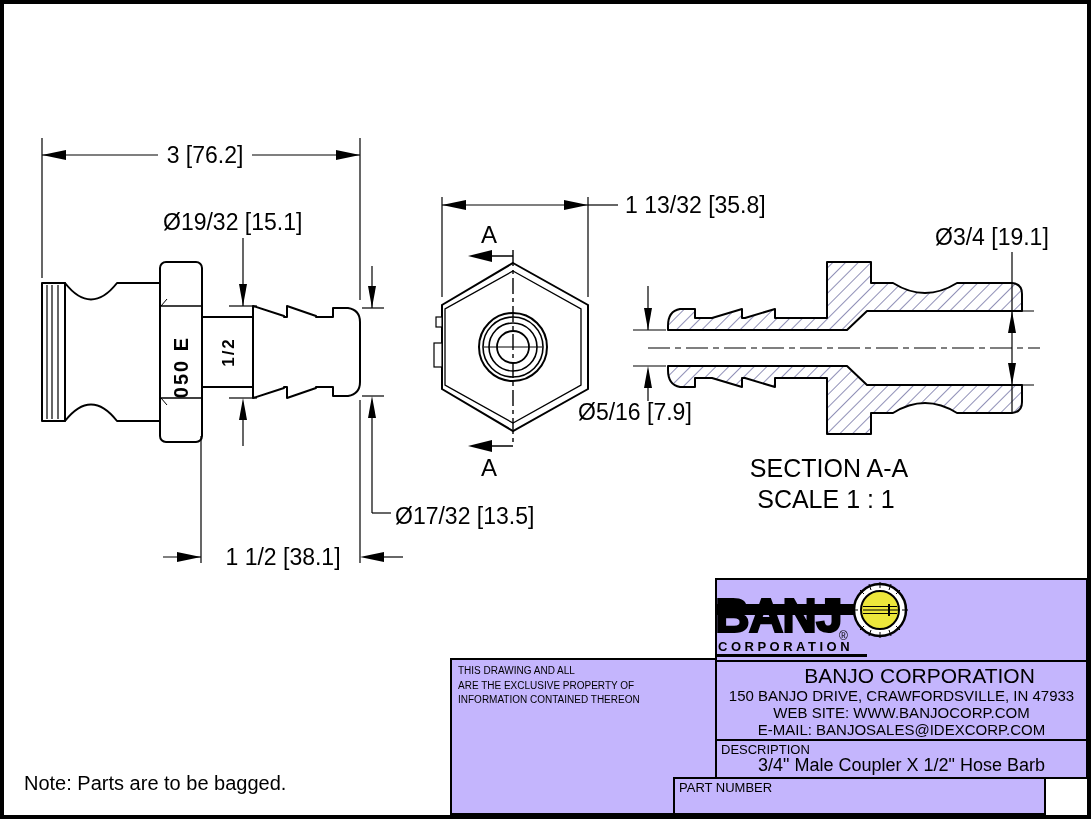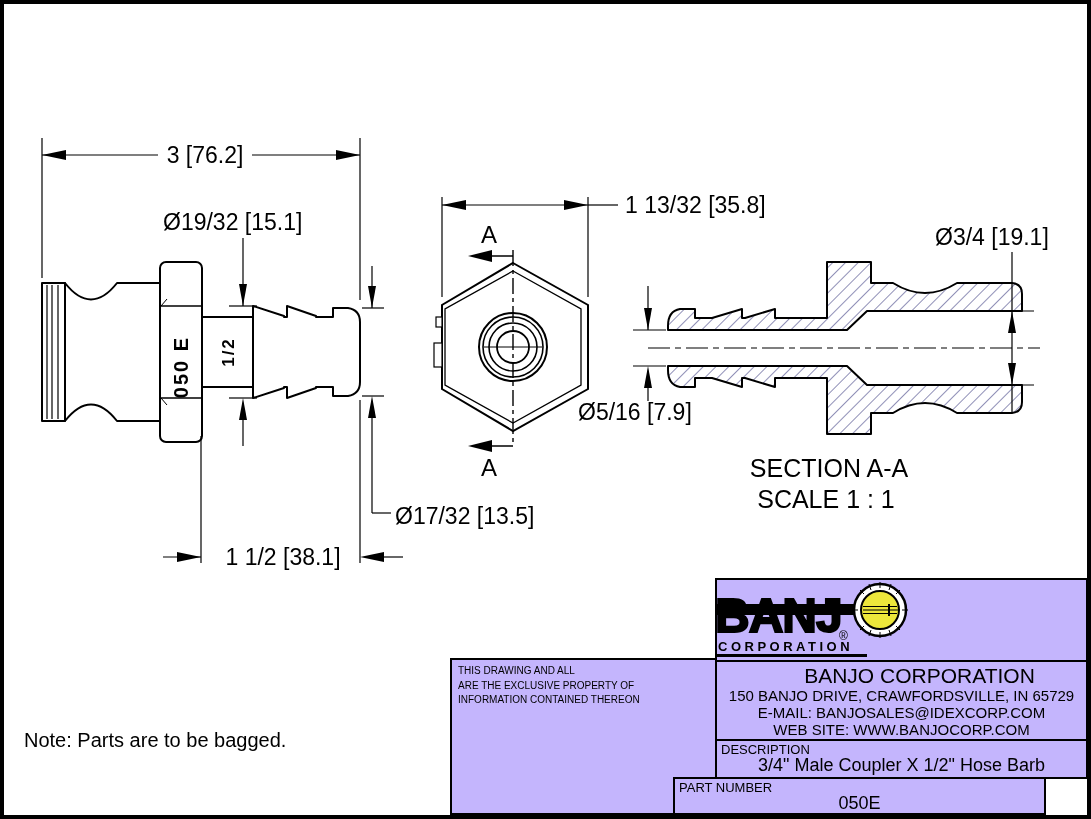--- a/index.html
+++ b/index.html
@@ -7,21 +7,21 @@
          border:4px solid #000;box-sizing:border-box;overflow:hidden;
          font-family:"Liberation Sans",sans-serif;color:#000;}
   .plane{position:absolute;left:-4px;top:-4px;width:1091px;height:819px;}
   .plane svg{position:absolute;left:0;top:0;}
   svg text{font-family:"Liberation Sans",sans-serif;fill:#000;}
   .dim{font-size:23px;}
   .cut-label{font-size:24px;}
   .caption{font-size:25px;}
   .marking{font-weight:bold;letter-spacing:2px;}
   .abs{position:absolute;box-sizing:border-box;}
-  .note{left:24px;top:729px;font-size:20px;white-space:nowrap;}
+  .note{left:24px;top:772px;font-size:20px;white-space:nowrap;}
   .tb{border:2px solid #000;background:#c4b5fd;}
   .disclaimer{left:450px;top:658px;width:267px;height:157px;
               padding:4px 6px;font-size:10px;line-height:14.5px;}
   .disclaimer .para{margin:0 0 15px 0;}
   .disc-line{white-space:nowrap;}
   .logo-box{left:715px;top:578px;width:373px;height:84px;
             display:flex;align-items:center;justify-content:center;}
   .addr-box{left:715px;top:660px;width:373px;height:81px;text-align:center;
             padding-top:3px;}
   .company{font-size:21px;line-height:22px;margin-left:36px;}
@@ -210,29 +210,28 @@
         <line x1="172" y1="24" x2="172" y2="36" stroke-width="2"></line>
       </g>
     </g>
     <text x="1" y="71" font-size="13" font-weight="bold" letter-spacing="3.5">CORPORATION</text>
     <rect x="0" y="74" width="150" height="3" fill="#000"></rect>
   </svg>
 </div>
 
 <div class="abs tb addr-box">
   <div class="company">BANJO CORPORATION</div>
-  <div class="addr-line">150 BANJO DRIVE, CRAWFORDSVILLE, IN 65729</div>
+  <div class="addr-line">150 BANJO DRIVE, CRAWFORDSVILLE, IN 47933</div>
+  <div class="addr-line">WEB SITE: WWW.BANJOCORP.COM</div>
   <div class="addr-line">E-MAIL: BANJOSALES@IDEXCORP.COM</div>
-  <div class="addr-line">WEB SITE: WWW.BANJOCORP.COM</div>
 </div>
 
 <div class="abs tb desc-box">
   <div class="block-label">DESCRIPTION</div>
   <div class="block-value">3/4" Male Coupler X 1/2" Hose Barb</div>
 </div>
 
 <div class="abs tb pn-box">
   <div class="block-label">PART NUMBER</div>
-  <div class="block-value">050E</div>
 </div>
 
 </div>
 </div>
 
 </body></html>

